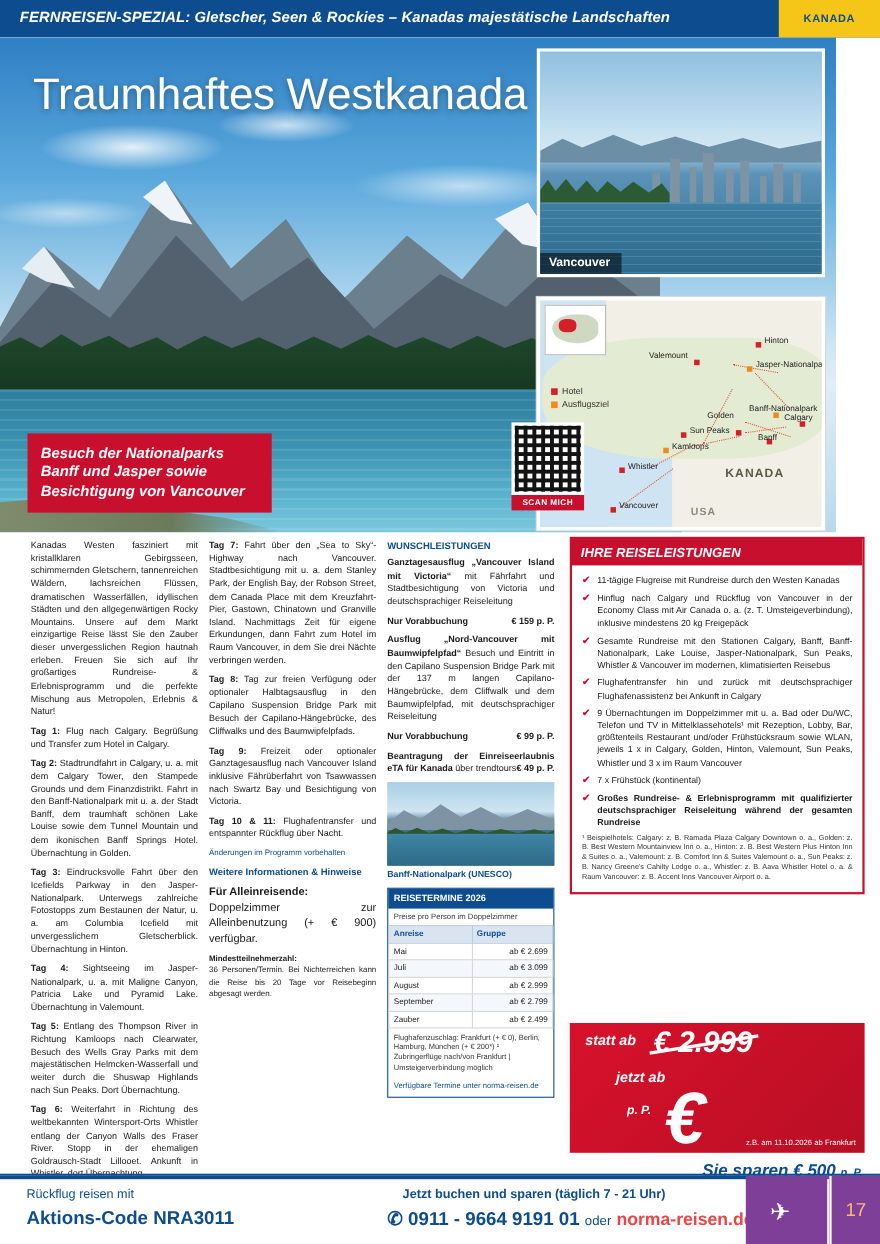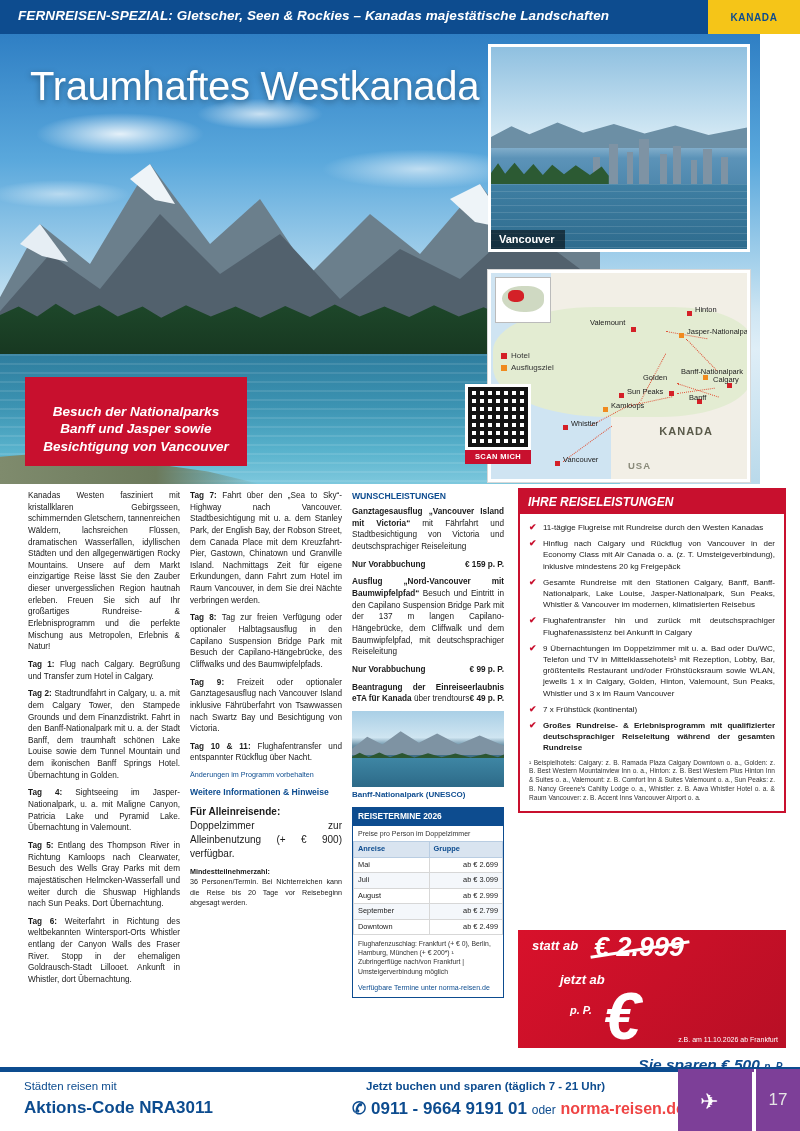--- a/index.html
+++ b/index.html
@@ -76,22 +76,22 @@
   }
   .hero-sub {
     position: absolute; left: 32px; top: 84px;
     color: #ffffff; font-size: 14px;
     text-shadow: 0 1px 4px rgba(0,0,0,.4);
   }
 
   .hero-badge {
     position: absolute; left: 25px; bottom: 18px; width: 222px;
     background: #c8102e; color: #fff;
-    padding: 26px 12px 10px 12px;
-    font-size: 13.5px; font-weight: bold; font-style: italic; line-height: 1.32; text-align: center;
+    padding: 9px 12px 10px 12px;
+    font-size: 13.5px; font-weight: bold; font-style: italic; line-height: 1.32;
   }
 
   
   .inset-photo {
     position: absolute; right: 10px; top: 10px; width: 262px; height: 208px;
     border: 3px solid #fff; overflow: hidden;
     background: linear-gradient(#9fc9e4 0%, #c9e0ef 40%, #5c93b8 55%, #2e6c93 100%);
   }
   .inset-sky { position:absolute; left:0; top:0; width:100%; height:48%;
     background: linear-gradient(#8fc0e0, #d9ecf6); }
@@ -271,21 +271,21 @@
   .footer-phone { position:absolute; left: 352px; top: 26px; font-size: 17px; font-weight: bold; color:#0d4c8f; }
   .footer-oder { font-weight: normal; font-size: 12px; }
   .footer-url { font-weight: bold; font-size: 16px; color:#ef4444; }
   .footer-purple {
     position: absolute; right: 0; bottom: 0; width: 122px; height: 62px;
     background: #7d3f98;
   }
   .footer-purple .plane { position:absolute; left: 22px; top: 20px; color:#fff; font-size: 22px; }
   .pagebox {
     position:absolute; right: 0; bottom: 0; width: 46px; height: 62px;
-    background:#7d3f98; color:#e5e5e5; display:flex; align-items:center; justify-content:center;
+    background:#7d3f98; color:#fdba74; display:flex; align-items:center; justify-content:center;
     font-size: 17px; border-left: 2px solid #fff;
   }
   .footer-sep { position:absolute; right:46px; top:0; width:2px; height:62px; background:#fff; }
 
   .thin-rule { position:absolute; left:0; bottom:62px; width:800px; height:2px; background:#0d4c8f; }
 </style>
 </head>
 <body>
 
 <div class="page">
@@ -405,20 +405,21 @@
       <div class="qr-cap">SCAN MICH</div>
     </div>
   </div>
 
   <div class="content">
 
     <div class="col col1">
       <p>Kanadas Westen fasziniert mit kristallklaren Gebirgsseen, schimmernden Gletschern, tannenreichen Wäldern, lachsreichen Flüssen, dramatischen Wasserfällen, idyllischen Städten und den allgegenwärtigen Rocky Mountains. Unsere auf dem Markt einzigartige Reise lässt Sie den Zauber dieser unvergesslichen Region hautnah erleben. Freuen Sie sich auf Ihr großartiges Rundreise- &amp; Erlebnisprogramm und die perfekte Mischung aus Metropolen, Erlebnis &amp; Natur!</p>
       <p><b>Tag 1:</b><span> Flug nach Calgary. Begrüßung und Transfer zum Hotel in Calgary.</span></p>
       <p><b>Tag 2:</b><span> Stadtrundfahrt in Calgary, u. a. mit dem Calgary Tower, den Stampede Grounds und dem Finanzdistrikt. Fahrt in den Banff-Nationalpark mit u. a. der Stadt Banff, dem traumhaft schönen Lake Louise sowie dem Tunnel Mountain und dem ikonischen Banff Springs Hotel. Übernachtung in Golden.</span></p>
+      <p><b>Tag 3:</b><span> Eindrucksvolle Fahrt über den Icefields Parkway in den Jasper-Nationalpark. Unterwegs zahlreiche Fotostopps zum Bestaunen der Natur, u. a. am Columbia Icefield mit unvergesslichem Gletscherblick. Übernachtung in Hinton.</span></p>
       <p><b>Tag 4:</b><span> Sightseeing im Jasper-Nationalpark, u. a. mit Maligne Canyon, Patricia Lake und Pyramid Lake. Übernachtung in Valemount.</span></p>
       <p><b>Tag 5:</b><span> Entlang des Thompson River in Richtung Kamloops nach Clearwater, Besuch des Wells Gray Parks mit dem majestätischen Helmcken-Wasserfall und weiter durch die Shuswap Highlands nach Sun Peaks. Dort Übernachtung.</span></p>
       <p><b>Tag 6:</b><span> Weiterfahrt in Richtung des weltbekannten Wintersport-Orts Whistler entlang der Canyon Walls des Fraser River. Stopp in der ehemaligen Goldrausch-Stadt Lillooet. Ankunft in Whistler, dort Übernachtung.</span></p>
     </div>
 
     <div class="col col2">
       <p><b>Tag 7:</b><span> Fahrt über den „Sea to Sky“-Highway nach Vancouver. Stadtbesichtigung mit u. a. dem Stanley Park, der English Bay, der Robson Street, dem Canada Place mit dem Kreuzfahrt-Pier, Gastown, Chinatown und Granville Island. Nachmittags Zeit für eigene Erkundungen, dann Fahrt zum Hotel im Raum Vancouver, in dem Sie drei Nächte verbringen werden.</span></p>
       <p><b>Tag 8:</b><span> Tag zur freien Verfügung oder optionaler Halbtagsausflug in den Capilano Suspension Bridge Park mit Besuch der Capilano-Hängebrücke, des Cliffwalks und des Baumwipfelpfads.</span></p>
       <p><b>Tag 9:</b><span> Freizeit oder optionaler Ganztagesausflug nach Vancouver Island inklusive Fährüberfahrt von Tsawwassen nach Swartz Bay und Besichtigung von Victoria.</span></p>
       <p><b>Tag 10 &amp; 11:</b><span> Flughafentransfer und entspannter Rückflug über Nacht.</span></p>
@@ -473,21 +474,21 @@
           </tr>
           <tr>
             <td>August</td>
             <td class="c2">ab € 2.999</td>
           </tr>
           <tr>
             <td>September</td>
             <td class="c2">ab € 2.799</td>
           </tr>
           <tr>
-            <td>Downtown</td>
+            <td>Zauber</td>
             <td class="c2">ab € 2.499</td>
           </tr>
         </tbody>
           </table>
         <div class="termine-note">Flughafenzuschlag: Frankfurt (+ € 0), Berlin, Hamburg, München (+ € 200*) ¹ Zubringerflüge nach/von Frankfurt | Umsteigerverbindung möglich</div>
         <div class="termine-foot">Verfügbare Termine unter norma-reisen.de</div>
       </div>
     </div>
 
   </div>
@@ -536,21 +537,21 @@
     <div class="pb-note">z.B. am 11.10.2026 ab Frankfurt</div>
   </div>
 
   <div class="save-line">
     <span>Sie sparen € 500</span>
     <span class="small">p. P.</span>
   </div>
 
   <div class="thin-rule"></div>
   <div class="footer">
-    <div class="footer-left-1">Städten reisen mit</div>
+    <div class="footer-left-1">Rückflug reisen mit</div>
     <div class="footer-left-2">Aktions-Code NRA3011</div>
     <div class="footer-mid-1">Jetzt buchen und sparen (täglich 7 - 21 Uhr)</div>
     <div class="footer-phone">
       <span style="color:#0d4c8f">✆</span>
       <span>0911 - 9664 9191 01</span>
       <span class="footer-oder">oder</span>
       <span class="footer-url">norma-reisen.de</span>
     </div>
     <div class="footer-purple">
       <span class="plane">✈</span>

